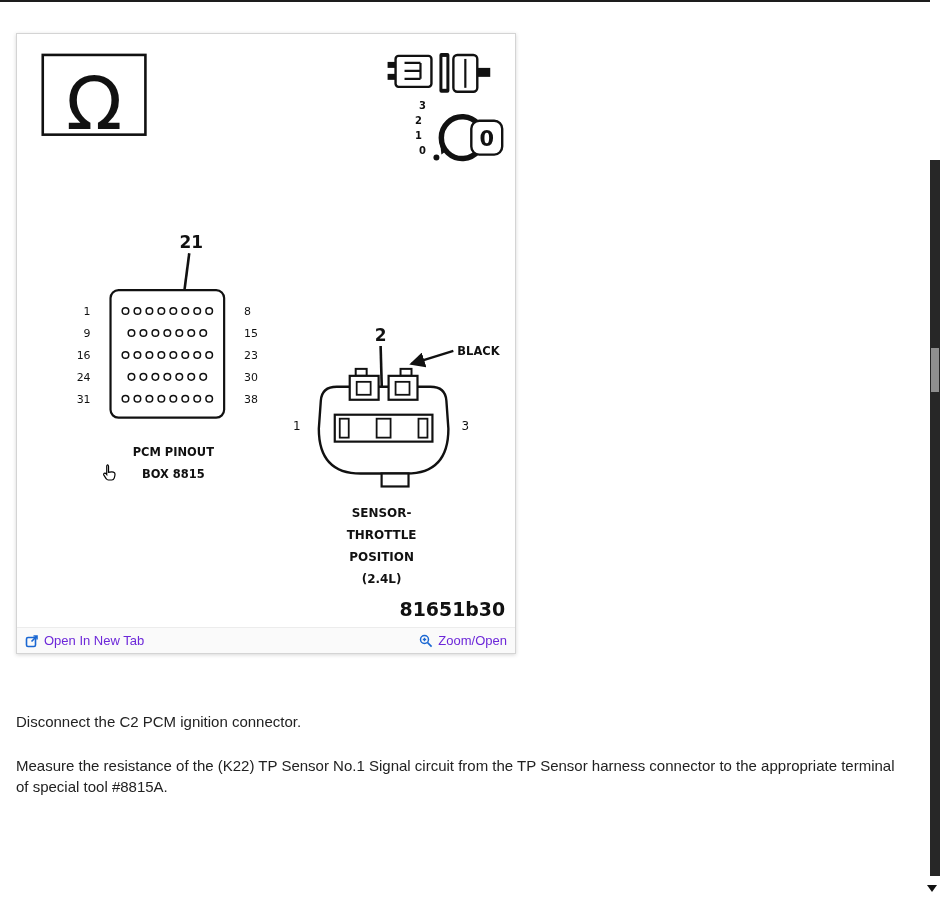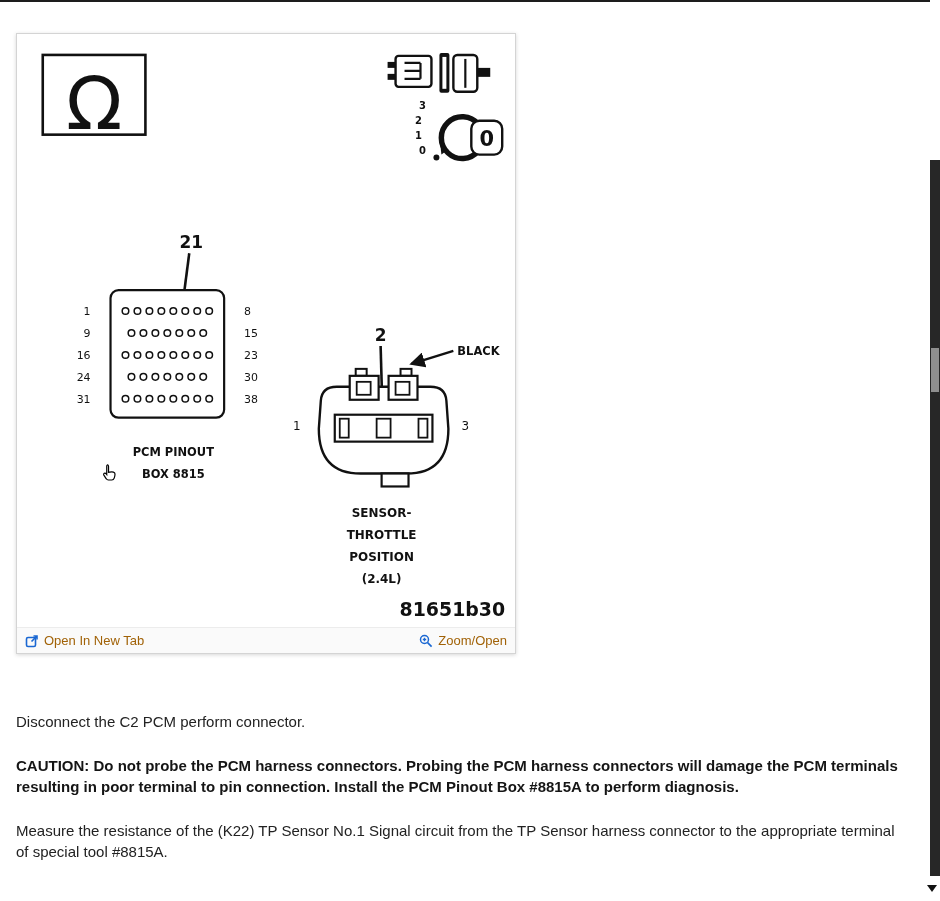--- a/index.html
+++ b/index.html
@@ -6,21 +6,21 @@
     font-family:"Liberation Sans",sans-serif;position:relative;}
   .topline{position:absolute;top:0;left:0;width:940px;height:2px;background:#1d1d1d;}
   .figure-panel{position:absolute;left:16px;top:33px;width:500px;height:621px;background:#fff;
     border:1px solid #d4d4d4;box-shadow:0 1px 4px rgba(0,0,0,.16);box-sizing:border-box;}
   .figure-area{position:absolute;left:0;top:0;right:0;bottom:26px;overflow:hidden;}
   svg.diagram{display:block;width:498px;height:593px;}
   .dtext{font-family:"DejaVu Sans",sans-serif;fill:#111;}
   .figure-footer{position:absolute;left:0;right:0;bottom:0;height:26px;background:#fafafa;
     border-top:1px solid #ececec;display:flex;align-items:center;justify-content:space-between;
     padding:0 8px;box-sizing:border-box;}
-  .flink{display:flex;align-items:center;gap:5px;color:#a16207;font-size:13px;
+  .flink{display:flex;align-items:center;gap:5px;color:#6d28d9;font-size:13px;
     text-decoration:none;cursor:pointer;}
   .flink svg{flex:0 0 auto;}
   .content{position:absolute;left:16px;top:711px;width:884px;font-size:15px;color:#222;}
   .content p{margin:0 0 22px 0;line-height:21.5px;}
   .content p.bold{font-weight:bold;color:#151515;}
   .sb{position:absolute;right:0;top:0;width:10px;height:901px;background:#fff;}
   .sb-track{position:absolute;left:0;right:0;top:160px;bottom:25px;background:#272727;}
   .sb-thumb{position:absolute;left:1px;width:8px;top:348px;height:44px;background:#8f8f8f;}
   .sb-btn{position:absolute;right:0;bottom:0;width:16px;height:25px;background:#fff;
     display:flex;align-items:center;justify-content:center;}
@@ -186,22 +186,21 @@
         <circle cx="5.5" cy="5.5" r="4" fill="none" stroke="#1a67d2" stroke-width="1.5"></circle>
         <line x1="8.6" y1="8.6" x2="12.6" y2="12.6" stroke="#1a67d2" stroke-width="1.7"></line>
         <path d="M5.5 3.8 V7.2 M3.8 5.5 H7.2" stroke="#1a67d2" stroke-width="1.3"></path>
       </svg>
       <span>Zoom/Open</span>
     </a>
   </div>
 </div>
 
 <div class="content">
-  <p>Disconnect the C2 PCM perform connector.</p>
-  <p class="bold">CAUTION: Do not probe the PCM harness connectors. Probing the PCM harness connectors will damage the PCM terminals resulting in poor terminal to pin connection. Install the PCM Pinout Box #8815A to perform diagnosis.</p>
+  <p>Disconnect the C2 PCM ignition connector.</p>
   <p>Measure the resistance of the (K22) TP Sensor No.1 Signal circuit from the TP Sensor harness connector to the appropriate terminal of special tool #8815A.</p>
 </div>
 
 <div class="sb">
   <div class="sb-track"></div>
   <div class="sb-thumb"></div>
 </div>
 <div class="sb-btn">
   <div class="tri"></div>
 </div>

